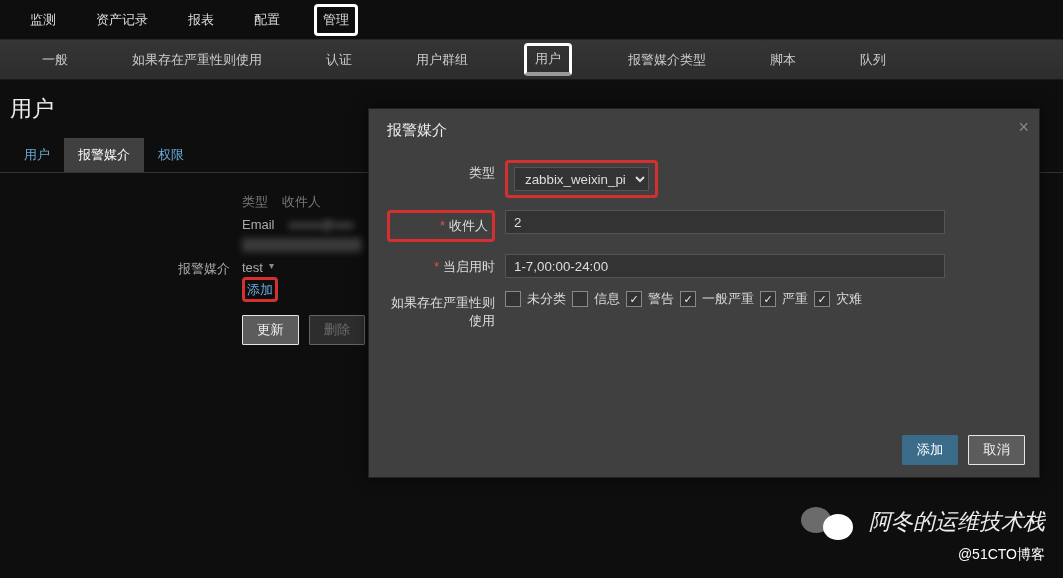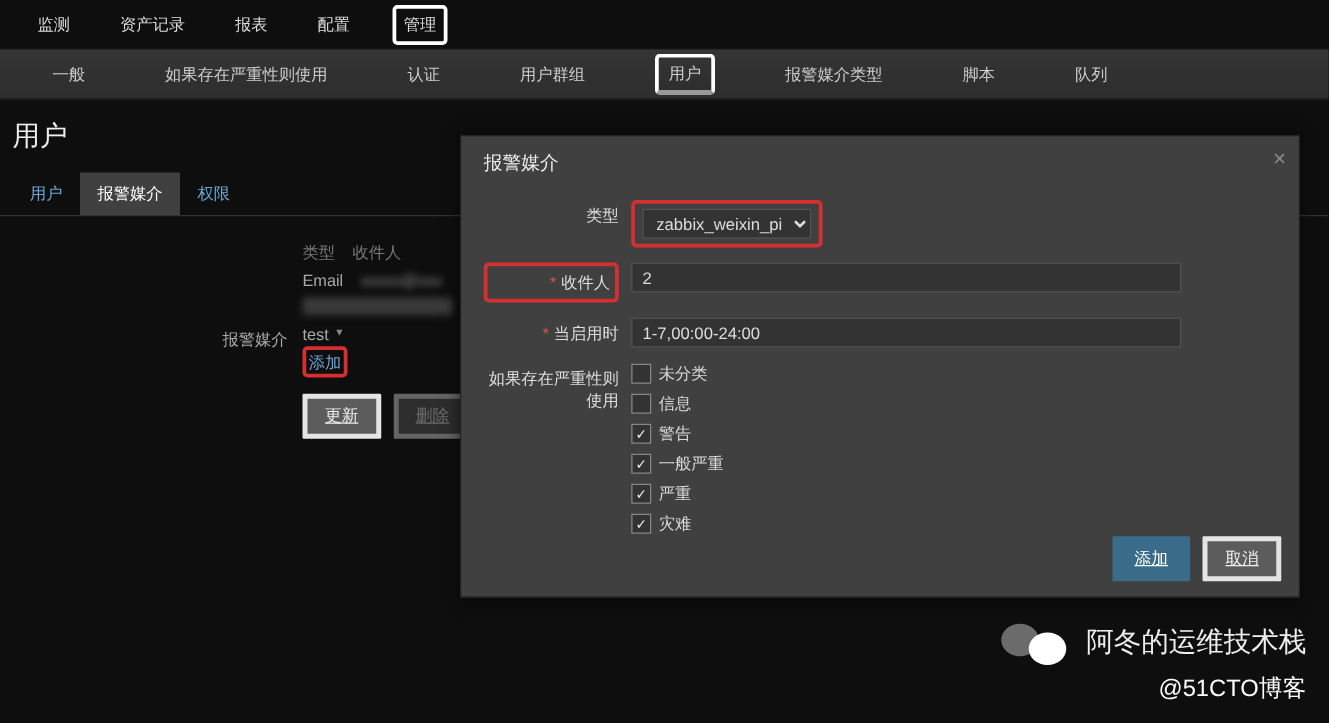--- a/index.html
+++ b/index.html
@@ -85,25 +85,24 @@
     display: flex;
     align-items: center;
     margin-bottom: 10px;
   }
   .form-row .lbl { width: 60px; text-align: right; margin-right: 12px; }
   .link { color: #6aa9d8; cursor: pointer; }
   .blur { filter: blur(3px); color:#888; }
   .btn {
     background: #5c5c5c;
     color: #eee;
-    border: 4px solid #e5e5e5;
+    border: 1px solid #e5e5e5;
     padding: 5px 14px;
     cursor: pointer;
     border-radius: 1px;
-    text-decoration: underline;
   }
   .btn-primary {
     background: #3a6c8a;
     border-color: #3a6c8a;
     color: #fff;
   }
   .modal {
     position: absolute;
     top: 108px;
     left: 368px;
@@ -127,21 +126,21 @@
     border: 1px solid #555;
     color: #ddd;
     padding: 4px 8px;
     height: 24px;
   }
   .m-input.long { width: 440px; }
   .m-select {
     background: #333; border:1px solid #555; color:#ddd;
     padding: 3px 6px; height: 24px; width: 135px;
   }
-  .checklist { display: flex; flex-direction: column; gap: 6px; }
+  .checklist { display: flex; flex-direction: row; gap: 6px; }
   .checkitem { display: flex; align-items: center; gap: 6px; }
   .chk {
     width: 16px; height: 16px;
     border: 1px solid #888;
     display: inline-flex;
     align-items: center; justify-content: center;
     font-size: 11px; color: #eee;
     background: #333;
   }
   .chk.checked::after { content: "✓"; }
@@ -162,22 +161,22 @@
     position: relative;
     vertical-align: middle;
     margin-right: 10px;
   }
   .chat-bubble {
     position:absolute; border-radius:50%;
     background:#fff;
   }
   .chat-bubble.b1 { width:30px; height:26px; top:3px; left:0; background:#6b6b6b;}
   .chat-bubble.b2 { width:30px; height:26px; top:10px; left:22px; background:#fff;}
-  .brand-text { font-size: 22px; font-weight: 500; display:inline-block; vertical-align:middle;}
-  .credit { font-size: 19px; color:#fff; margin-top:6px; }
+  .brand-text { font-size: 22px; font-weight: 500; display:inline-block; vertical-align:middle;font-style:italic;}
+  .credit { font-size: 14px; color:#fff; margin-top:6px; }
   .highlight-box { border: 3px solid #d43030; border-radius: 4px; padding:2px;}
 </style>
 </head>
 <body>
 
 <div class="topbar">
   <span class="menu-item">监测</span>
   <span class="menu-item">资产记录</span>
   <span class="menu-item">报表</span>
   <span class="menu-item">配置</span>

